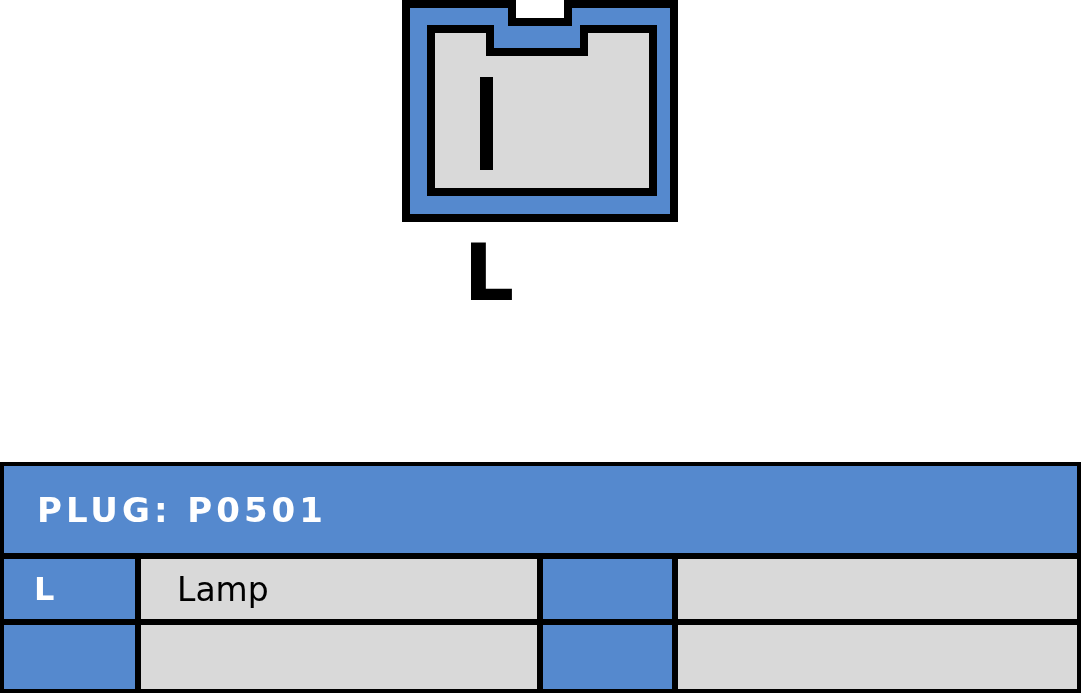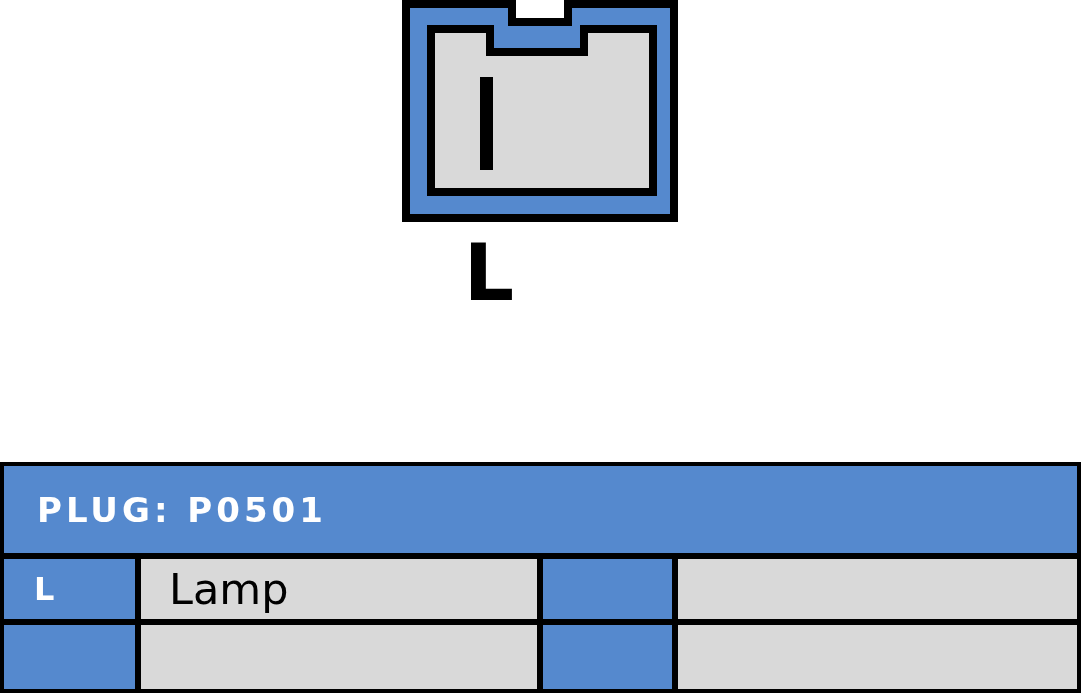--- a/index.html
+++ b/index.html
@@ -69,23 +69,23 @@
     letter-spacing: 4px;
     text-align: right;
   }
   .pin-cell {
     padding-left: 30px;
     color: #ffffff;
     font-size: 32px;
     font-weight: bold;
   }
   .desc-cell {
-    padding-left: 28px;
+    padding-left: 36px;
     color: #000000;
-    font-size: 43px;
+    font-size: 33px;
     font-weight: normal;
   }
 </style>
 </head>
 <body>
 
 <div class="page">
 
   <svg class="connector-svg" viewBox="0 0 284 226" xmlns="http://www.w3.org/2000/svg">
 

